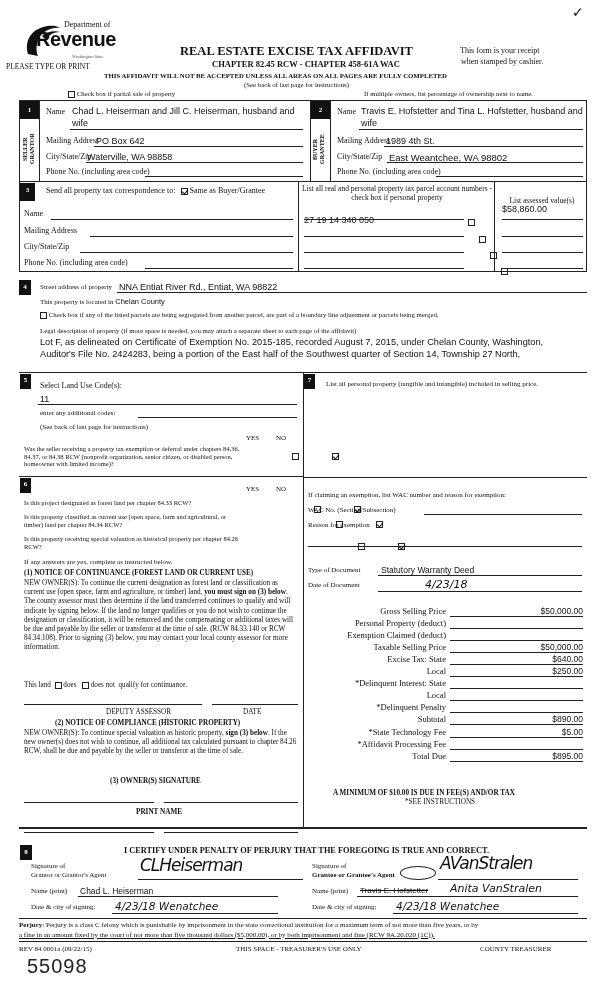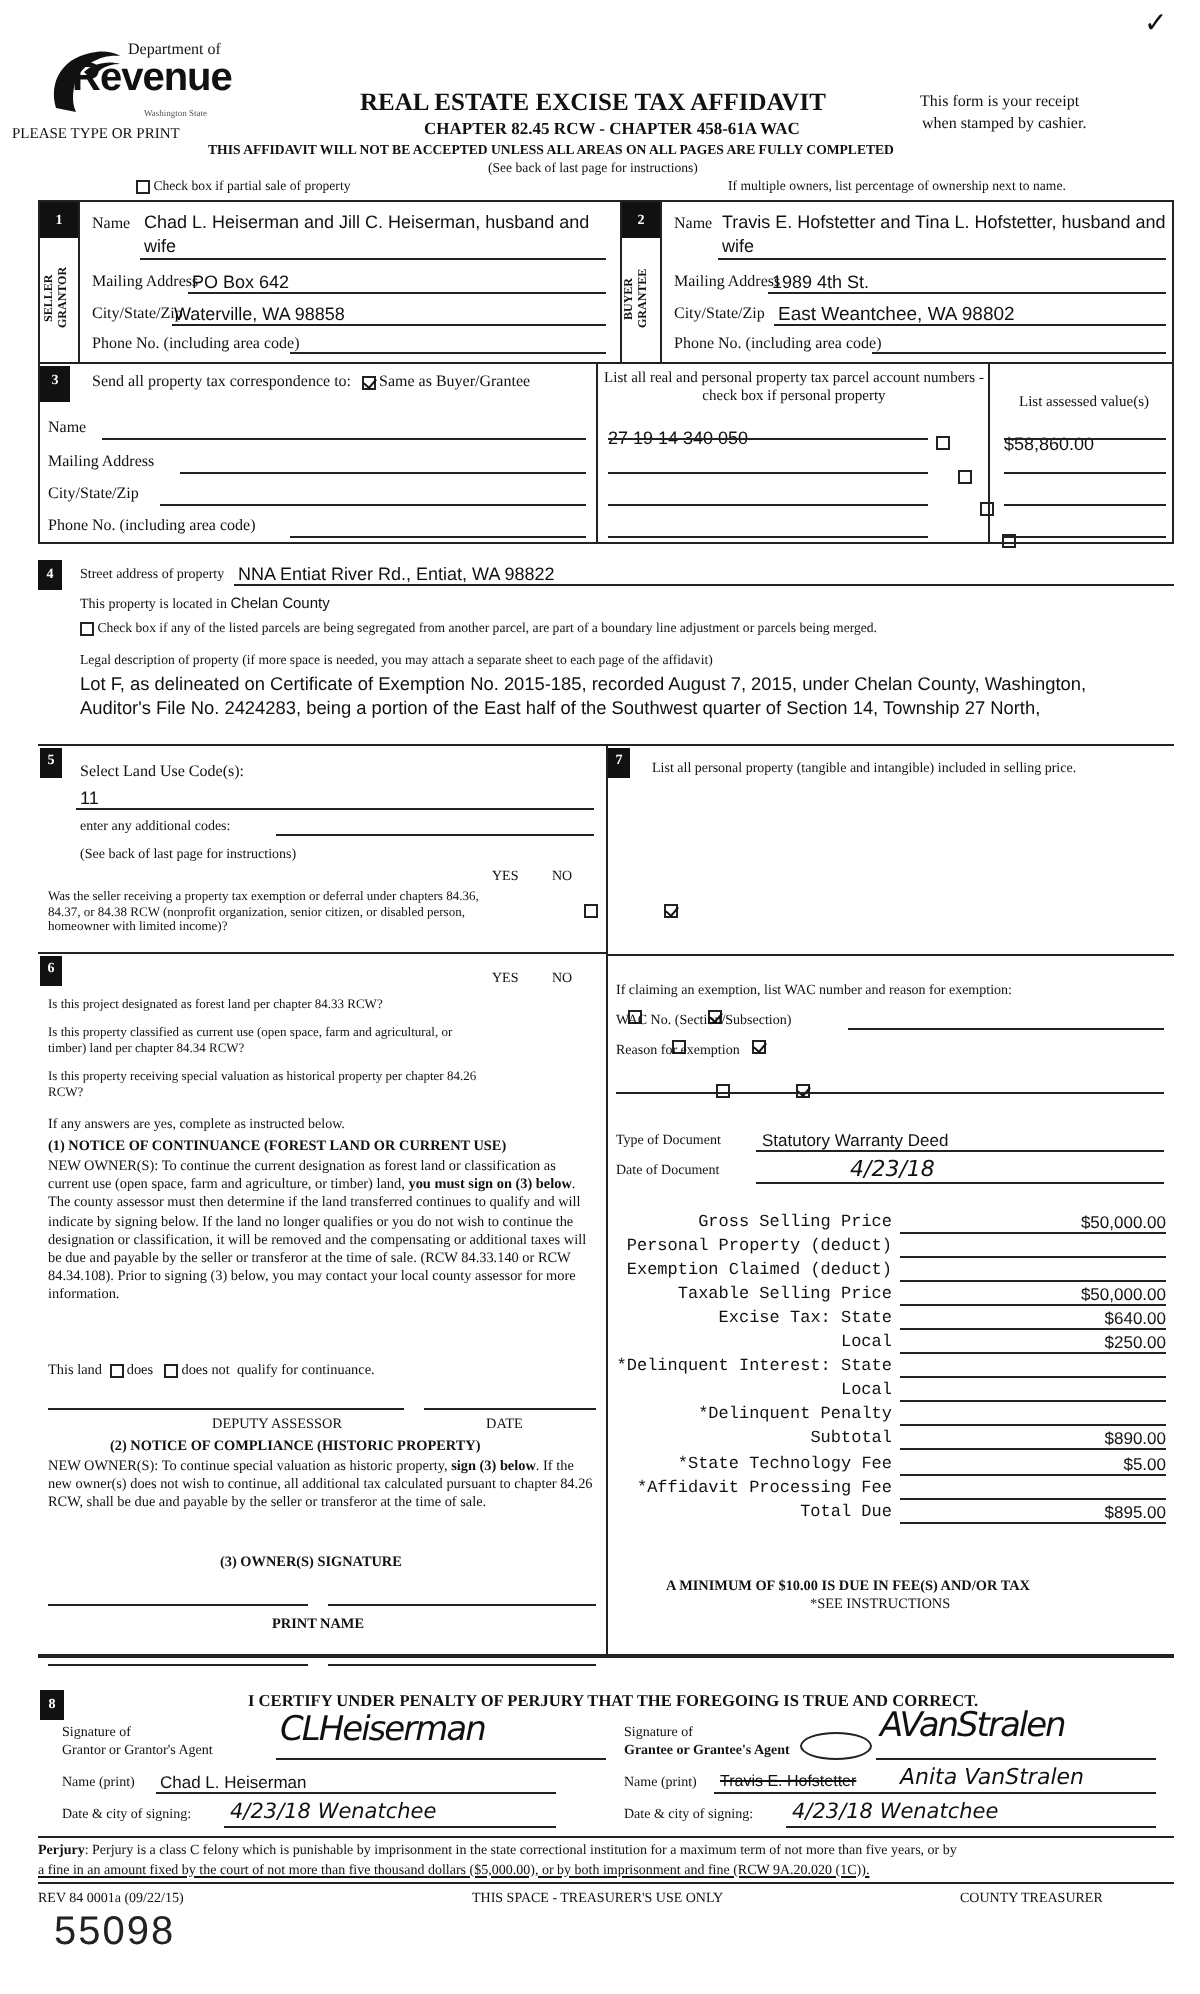--- a/index.html
+++ b/index.html
@@ -9,21 +9,21 @@
   .serif { font-family: "Liberation Serif", serif; }
   .sans { font-family: "Liberation Sans", sans-serif; }
   .hand { font-family: "DejaVu Sans", sans-serif; font-style: italic; }
   .badge { position: absolute; background: #111; color: #fff; font-size: 7px; text-align: center; font-weight: bold; font-family: "Liberation Serif", serif; }
   .line { position: absolute; border-bottom: 1px solid #222; }
   .cb { display: inline-block; width: 7px; height: 7px; border: 1px solid #222; vertical-align: middle; position: relative; }
   .cb.checked::after { content: ""; position: absolute; left: 1px; top: -1px; width: 3px; height: 5px; border-right: 1.2px solid #111; border-bottom: 1.2px solid #111; transform: rotate(40deg); }
   .vlabel { position: absolute; writing-mode: vertical-rl; transform: rotate(180deg); font-size: 6px; text-align: center; font-weight: bold; line-height: 7px; }
   .fv { font-family: "Liberation Sans", sans-serif; font-size: 9px; color: #111; }
   .lbl { font-size: 8px; }
-  .tot-lbl { position: absolute; right: 154px; font-family: Liberation Mono, monospace; font-size: 8.5px; text-align: left; white-space: nowrap; }
+  .tot-lbl { position: absolute; right: 154px; font-family: Liberation Serif, serif; font-size: 8.5px; text-align: left; white-space: nowrap; }
   .tot-val { position: absolute; left: 450px; width: 133px; text-align: right; font-family: "Liberation Sans", sans-serif; font-size: 8.5px; border-bottom: 1px solid #222; height: 11px; line-height: 10px; }
   .q { position: absolute; font-size: 6.5px; line-height: 7.5px; }
 </style>
 </head>
 <body>
 
 
 
 
 <div class="abs hand" style="left:572px;top:4px;font-size:14px;">✓</div>
@@ -112,21 +112,21 @@
 
 
 <div class="abs serif" style="left:300px;top:184px;width:194px;text-align:center;font-size:7.5px;line-height:9px;">List all real and personal property tax parcel account numbers - check box if personal property</div>
 <div class="abs serif" style="left:498px;top:196px;width:88px;text-align:center;font-size:7.5px;">List assessed value(s)</div>
 
 <div class="abs" style="left:304px;top:209px;">
   <span class="fv">27 19 14 340 050</span>
 </div>
 <div class="line" style="left:304px;top:219px;width:160px;"></div>
 <span class="cb abs" style="left:468px;top:212px;"></span>
-<div class="abs fv" style="left:502px;top:217px;">$58,860.00</div>
+<div class="abs fv" style="left:502px;top:204px;">$58,860.00</div>
 <div class="line" style="left:502px;top:219px;width:81px;"></div>
 
 <div class="line" style="left:304px;top:236px;width:160px;"></div>
 <span class="cb abs" style="left:468px;top:229px;"></span>
 <div class="line" style="left:502px;top:236px;width:81px;"></div>
 <div class="line" style="left:304px;top:252px;width:160px;"></div>
 <span class="cb abs" style="left:468px;top:245px;"></span>
 <div class="line" style="left:502px;top:252px;width:81px;"></div>
 <div class="line" style="left:304px;top:268px;width:160px;"></div>
 <span class="cb abs" style="left:468px;top:261px;"></span>

